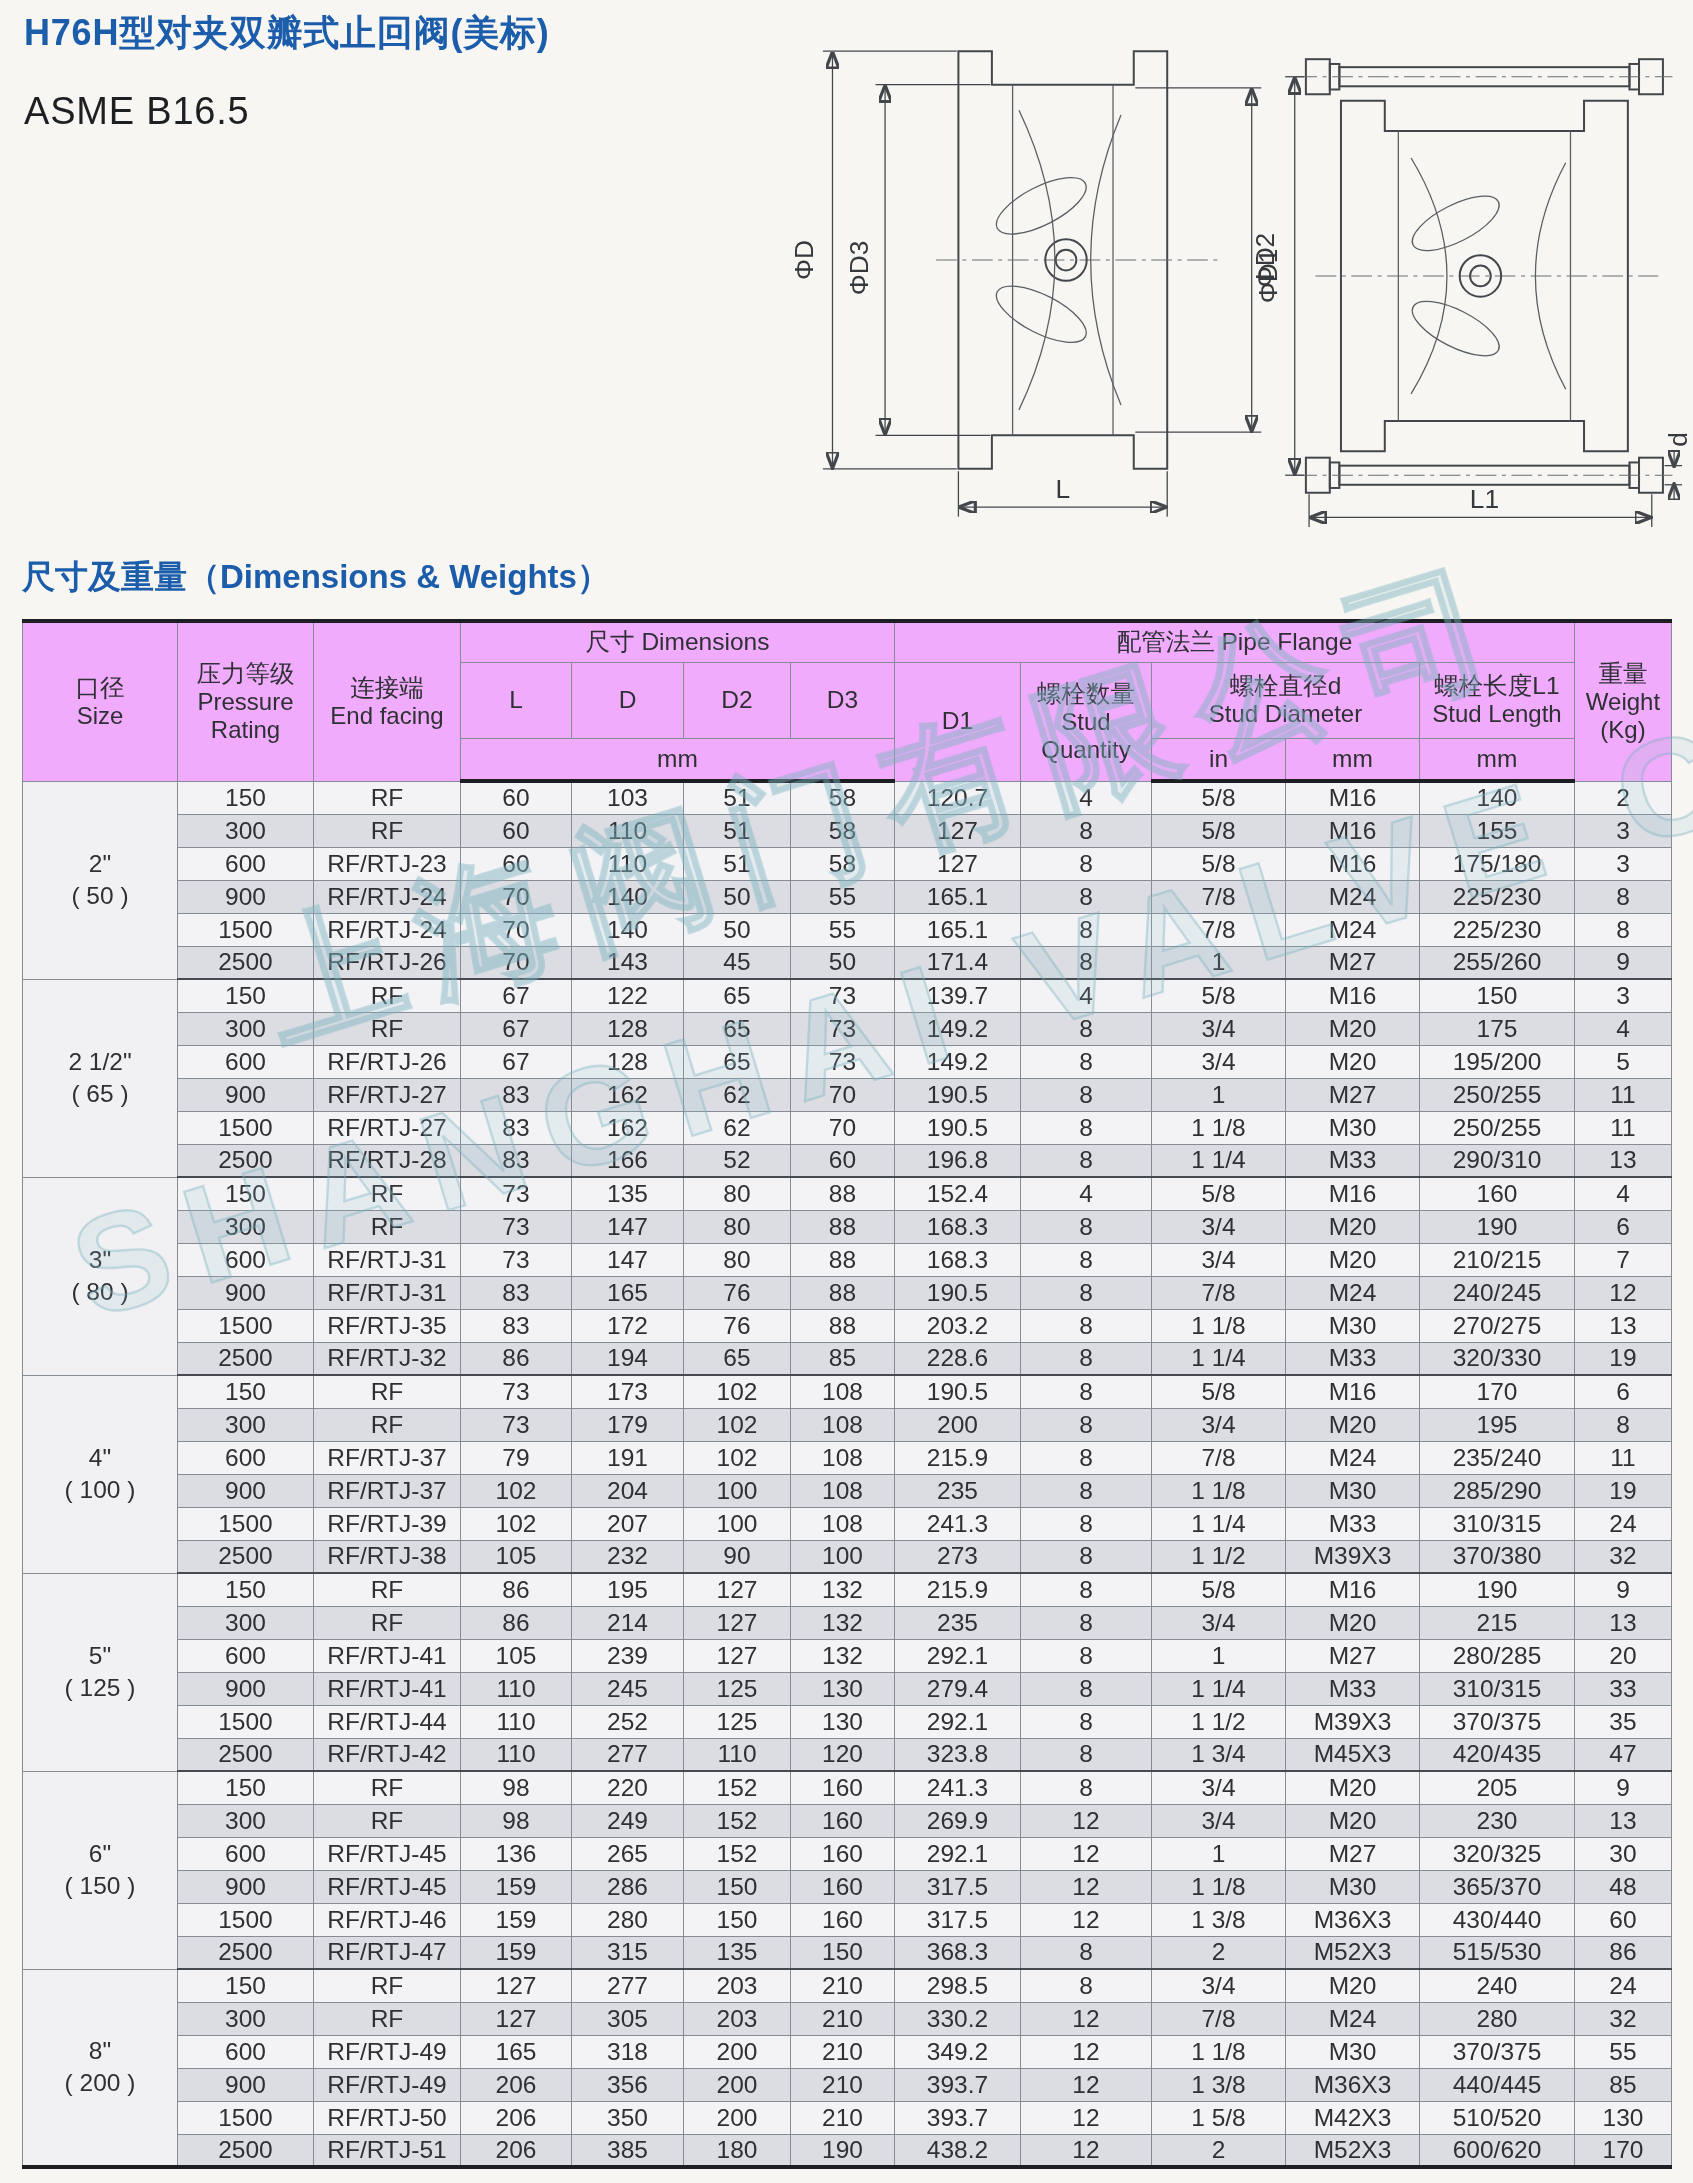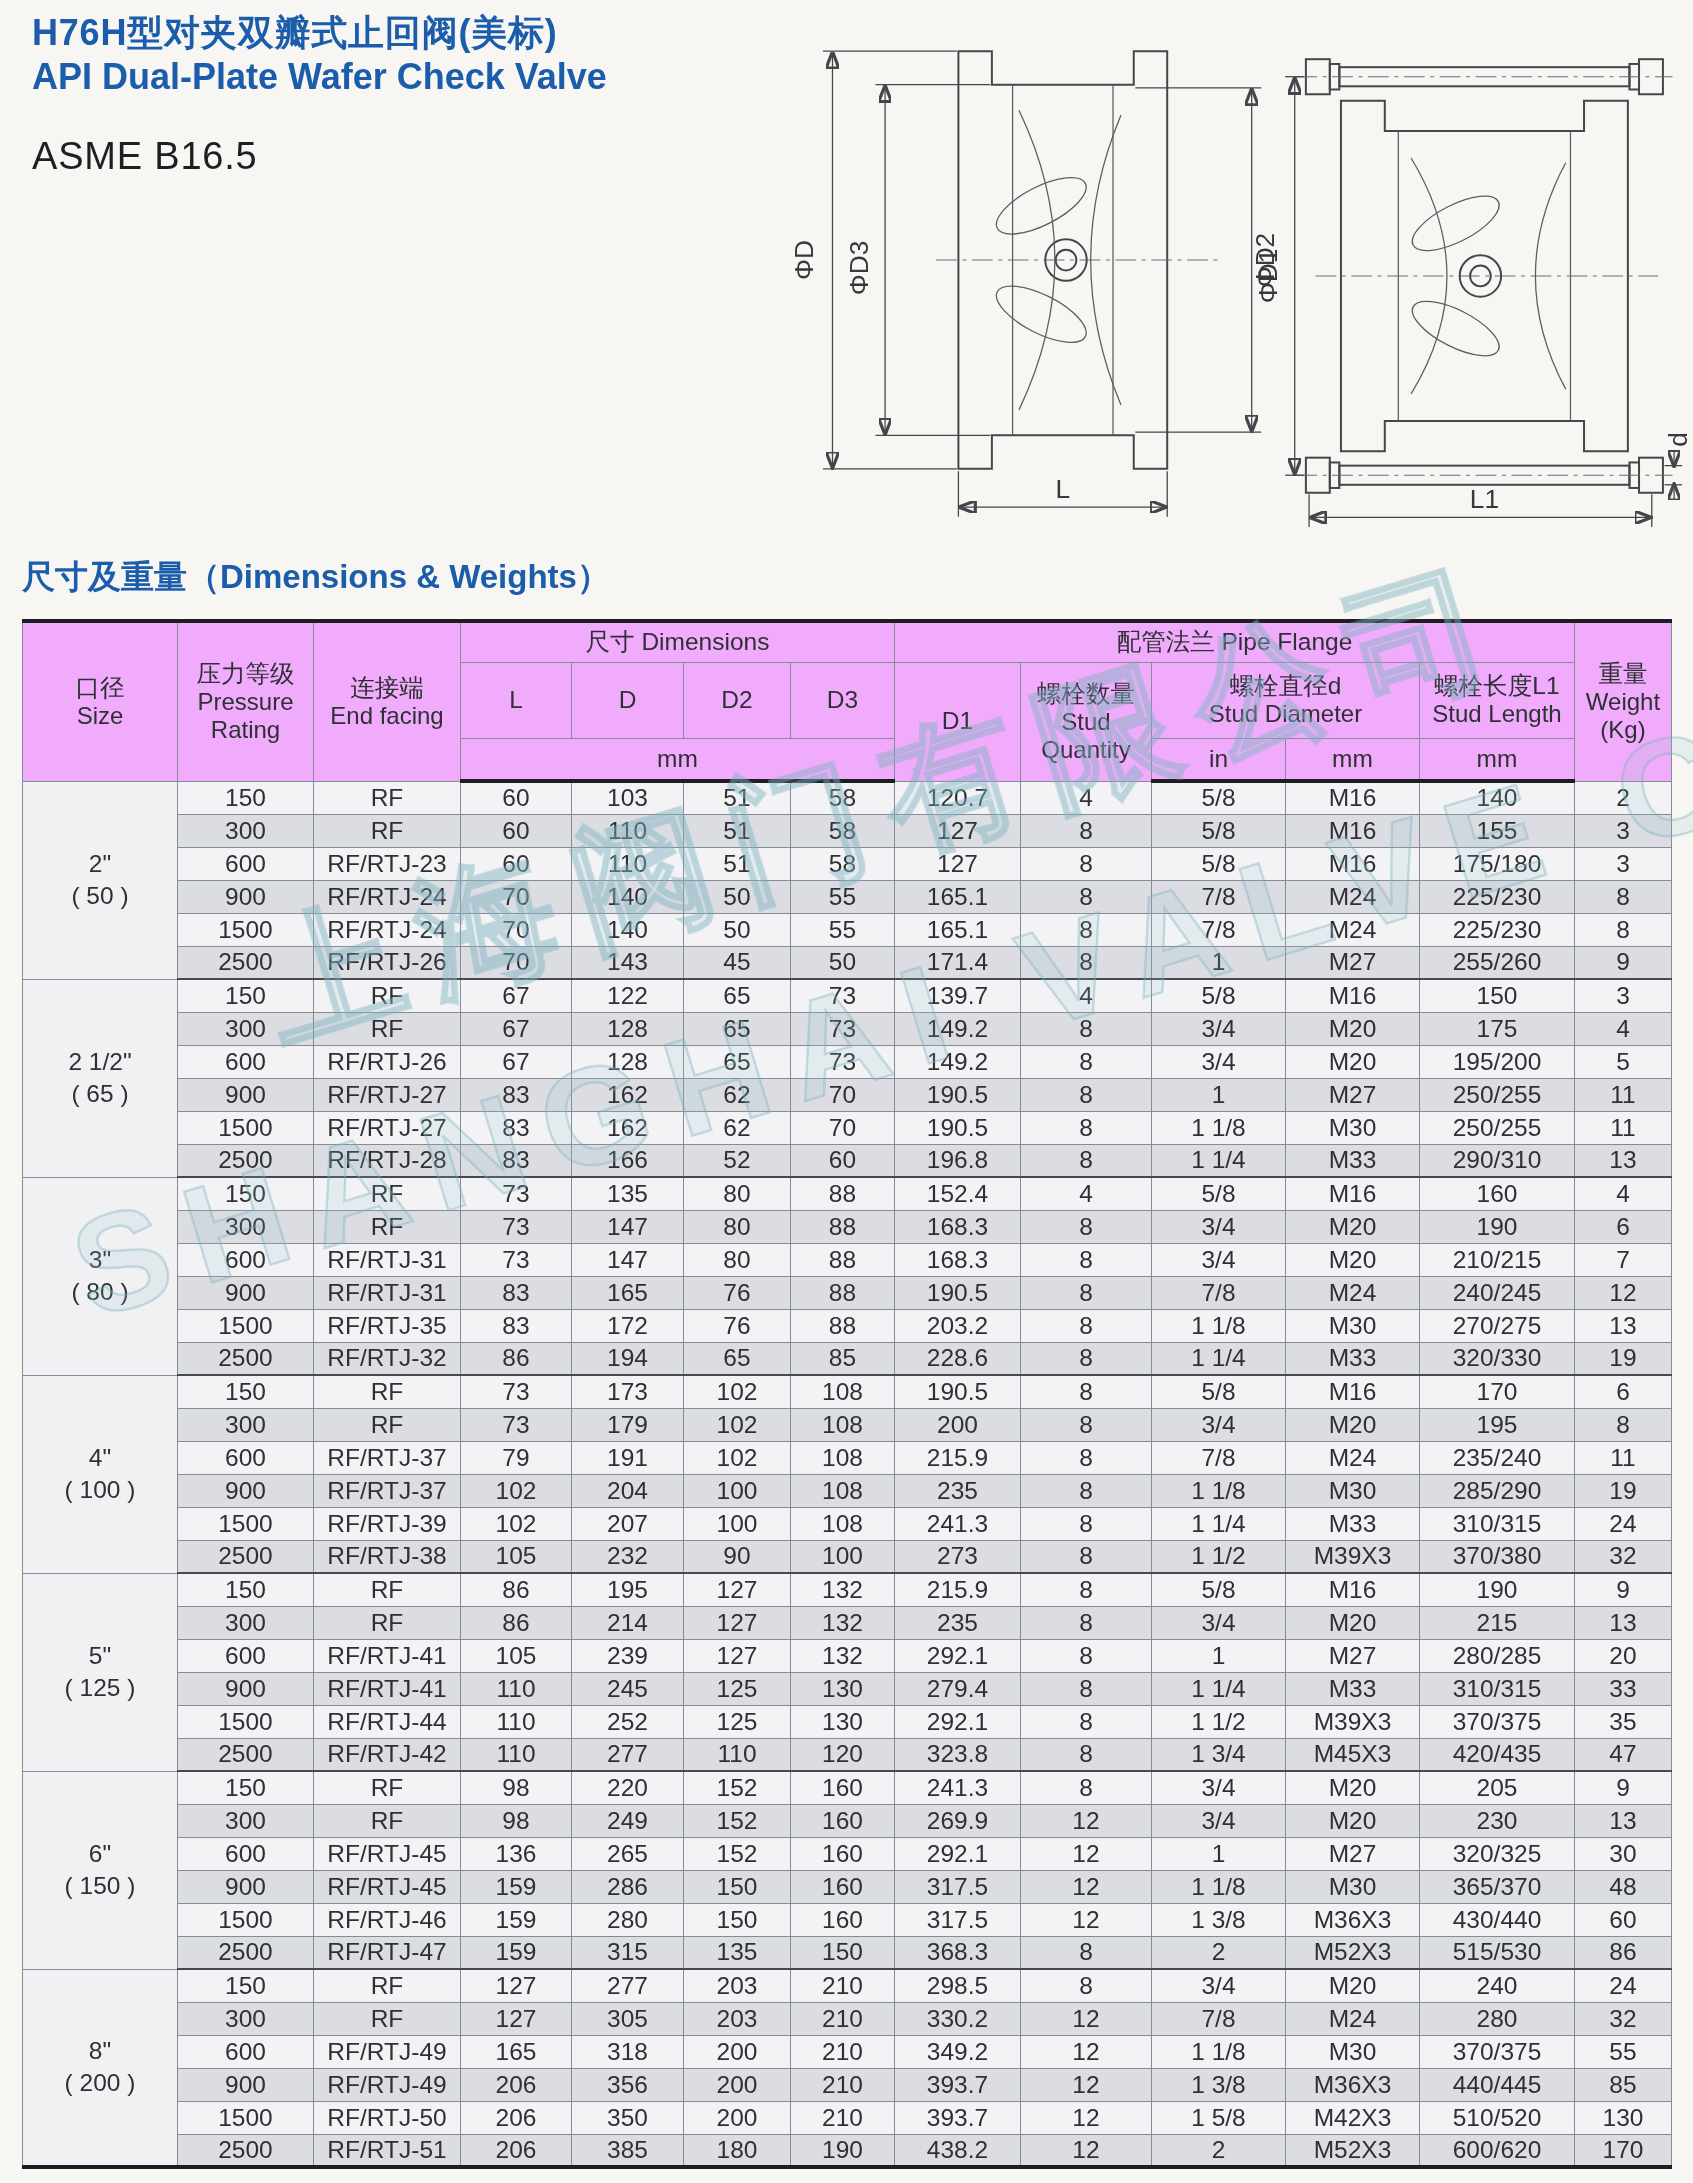--- a/index.html
+++ b/index.html
@@ -3,21 +3,21 @@
 <meta charset="utf-8">
 <style>
   html,body{margin:0;padding:0;}
   body{
     width:1693px;height:2183px;position:relative;
     background:#f7f6f2;
     font-family:"Liberation Sans","DejaVu Sans",sans-serif;
     color:#2e3033;overflow:hidden;
   }
   
-  .header-block{position:absolute;left:32px;top:11px;width:712px;}
+  .header-block{position:absolute;left:24px;top:11px;width:712px;}
   .title-cn{font-size:36px;font-weight:bold;color:#1b5cab;letter-spacing:0.8px;line-height:1.2;}
   .title-en{font-size:36px;font-weight:bold;color:#1b5cab;line-height:1.25;}
   .standard{font-size:38px;color:#1d1f22;margin-top:36px;letter-spacing:0.8px;}
   .section-title{position:absolute;left:22px;top:555px;font-size:33px;font-weight:bold;color:#1b5cab;}
   
   .drawing{position:absolute;left:703px;top:4.7px;width:989px;height:526px;}
   .drawing path,.drawing line,.drawing rect,.drawing circle,.drawing ellipse{
     stroke:#43474c;stroke-width:2.5;fill:none;}
   .drawing .thin{stroke-width:1.6;stroke:#5a5e63;}
   .drawing .cl{stroke-width:1.4;stroke:#6a6e73;stroke-dasharray:26 7 5 7;}
@@ -58,21 +58,20 @@
     color:rgba(148,194,203,0.16);
     -webkit-text-stroke:2.4px rgba(120,175,188,0.38);
     line-height:1.55;
   }
 </style>
 </head>
 <body>
 
 <div class="header-block">
   <div class="title-cn">H76H型对夹双瓣式止回阀(美标)</div>
-  <div class="title-en">API Dual-Plate Wafer Check Valve</div>
   <div class="standard">ASME B16.5</div>
 </div>
 
 <svg class="drawing" viewBox="0 0 1240 660">
   <defs>
     <marker id="ae" markerWidth="14" markerHeight="10" refX="12" refY="5" orient="auto">
       <path d="M0,0 L13,5 L0,10 z" fill="#43474c" stroke="none"></path>
     </marker>
     <marker id="as" markerWidth="14" markerHeight="10" refX="1" refY="5" orient="auto">
       <path d="M13,0 L0,5 L13,10 z" fill="#43474c" stroke="none"></path>

